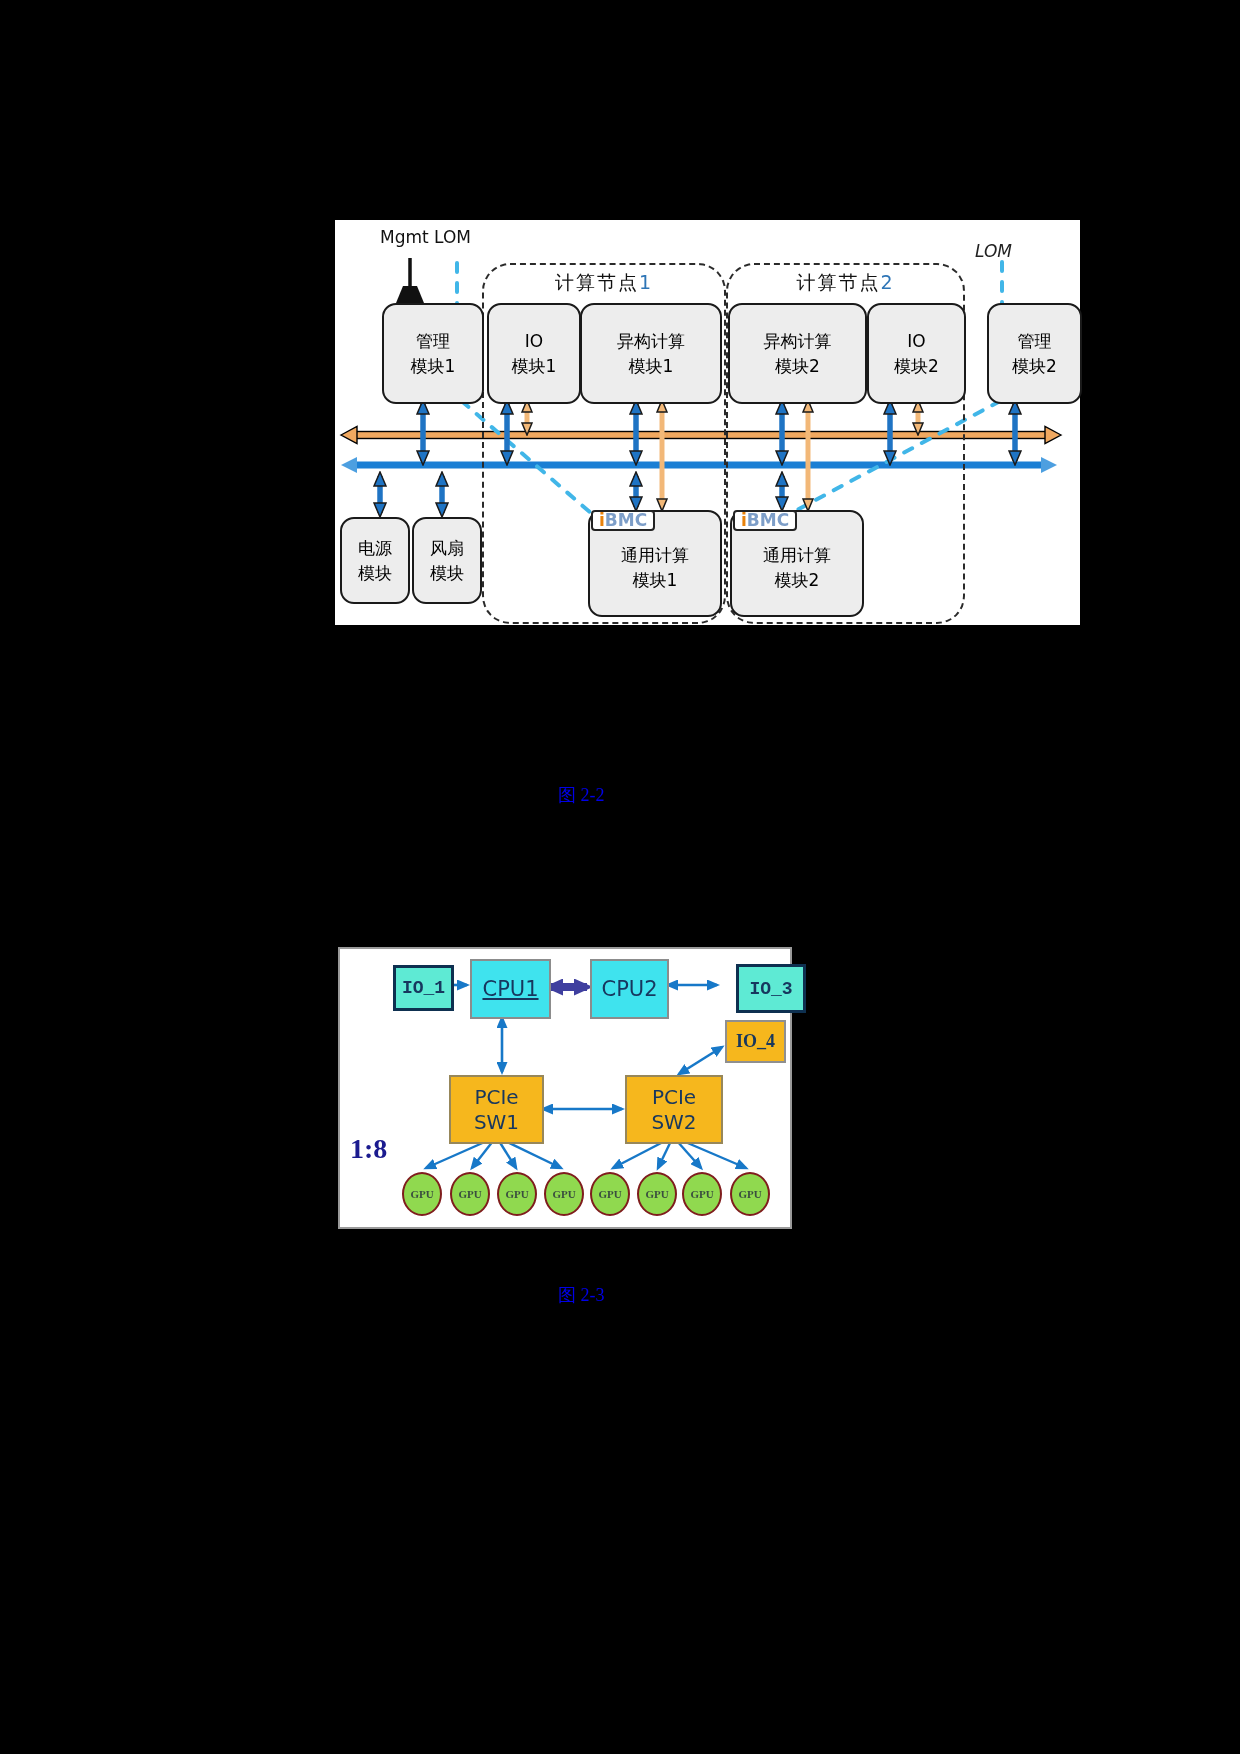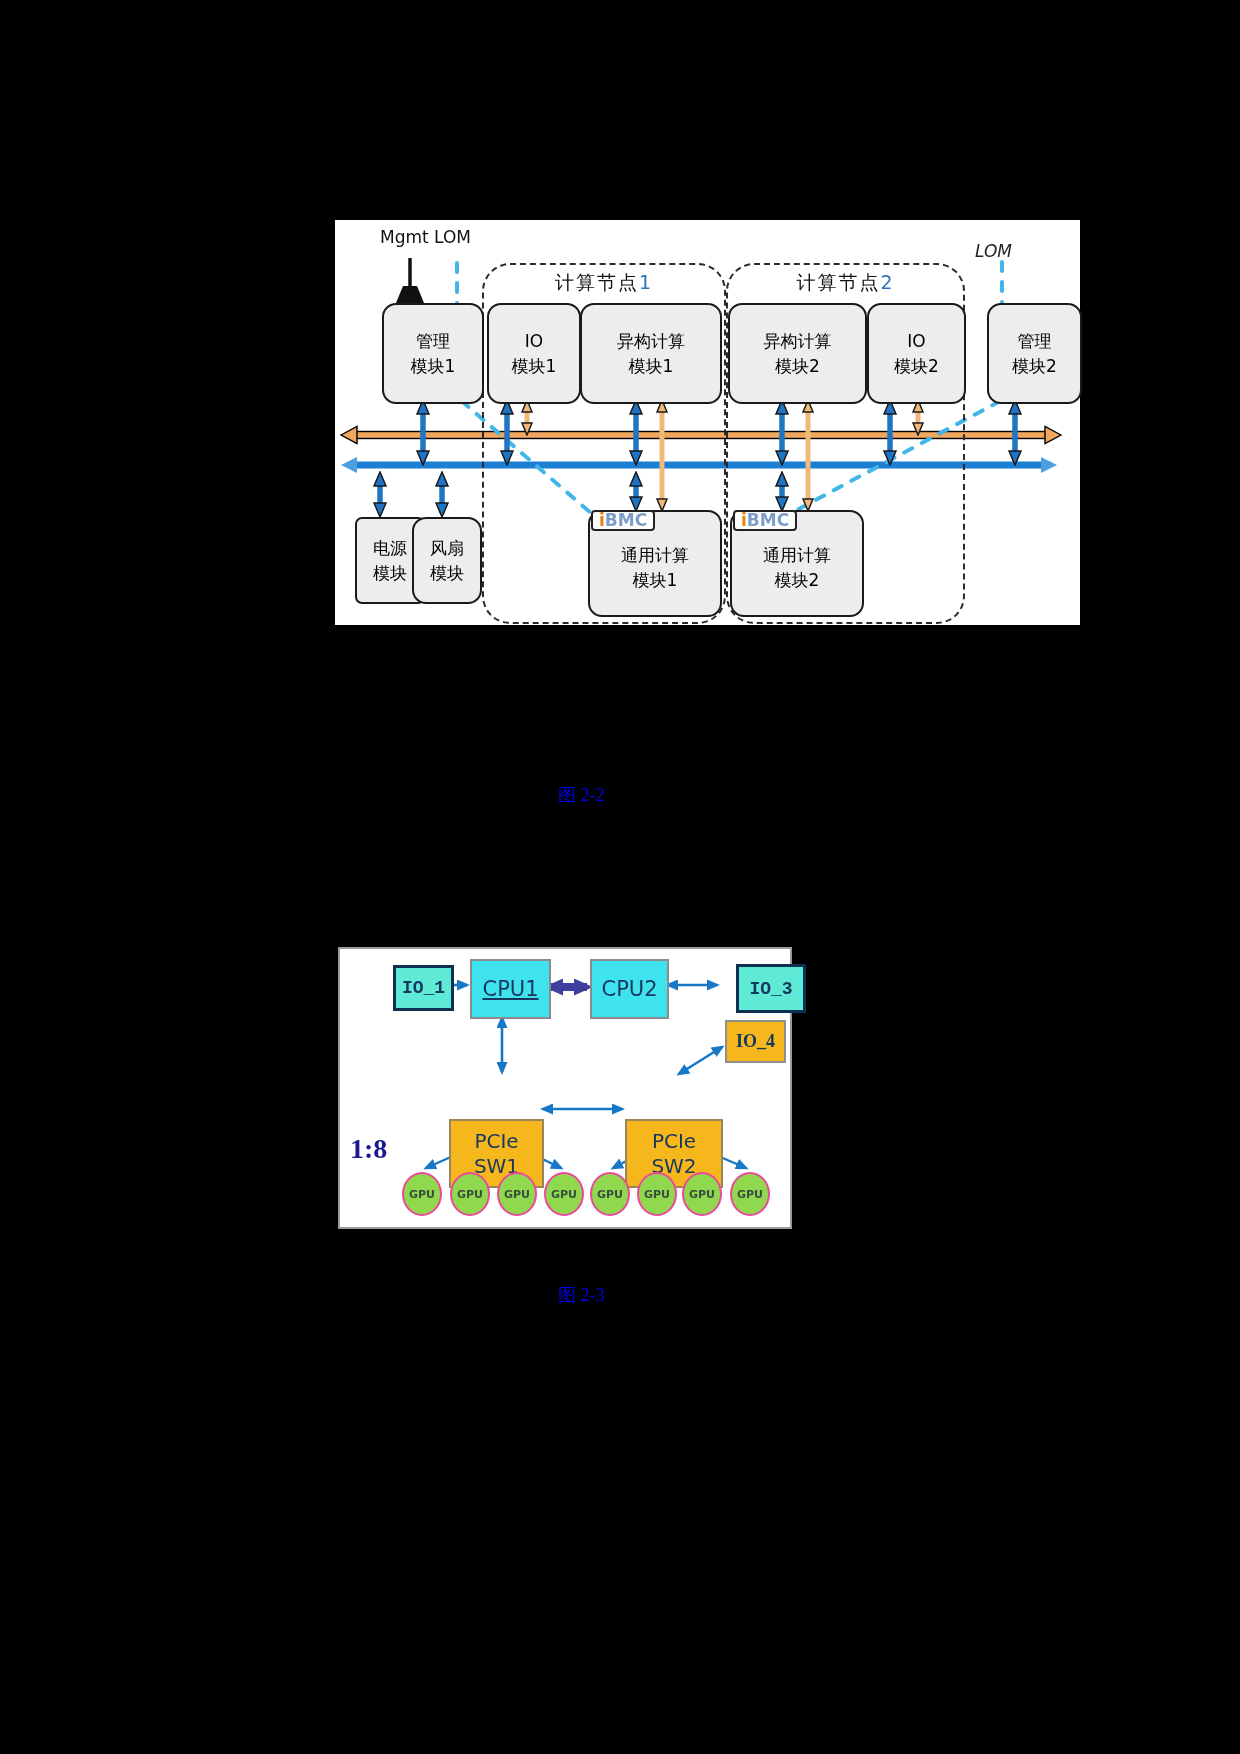--- a/index.html
+++ b/index.html
@@ -22,26 +22,26 @@
   .ibmc{position:absolute;background:#fff;border:2px solid #222;border-radius:4px;
         font-size:17px;font-weight:bold;padding:0 6px;line-height:17px;z-index:4;}
   .ibmc .i{color:#e8820c;} .ibmc .bmc{color:#7d9ec8;}
   
   .f2box{position:absolute;display:flex;align-items:center;justify-content:center;
         color:#17375e;text-align:center;z-index:3;}
   .cyan{background:#3fe3ee;border:2px solid #8c8c8c;font-size:21px;}
   .cyanio{background:#5eead4;border:3px solid #0e3050;font-family:Liberation Mono, monospace;
         font-weight:bold;font-size:18px;margin-left:16px;}
   .amber{background:#f6b71d;border:2px solid #97875a;font-size:20px;line-height:1.25;
-        flex-direction:column;font-weight:500;margin-top:44px;}
+        flex-direction:column;font-weight:500;}
   .amberio{background:#f6b71d;border:2px solid #8f8f8f;font-family:"Liberation Serif",serif;
         font-weight:bold;font-size:18px;}
   .gpu{position:absolute;width:40px;height:44px;border-radius:50%;background:#90d94f;
-        border:2px solid #ec4899;display:flex;align-items:center;justify-content:center;
-        font-size:11px;font-weight:bold;color:#3a4d3f;box-sizing:border-box;z-index:3;}
+        border:2px solid #7f1d1d;display:flex;align-items:center;justify-content:center;
+        font-size:11px;font-weight:bold;color:#3a4d3f;box-sizing:border-box;z-index:3;font-family:Liberation Serif, serif;}
   .ratio{position:absolute;font-family:"Liberation Serif",serif;font-weight:bold;
         font-size:28px;color:#1b1b8f;z-index:3;}
   
   .figlink{position:absolute;font-family:"Liberation Serif",serif;font-size:18px;
         color:#0000e8;text-decoration:none;}
 </style>
 </head>
 <body>
 
 <div class="page">
@@ -130,21 +130,21 @@
     </div>
     <div class="mbox" style="left:532px;top:83px;width:95px;height:97px;">
       <span>IO</span>
       <span>模块2</span>
     </div>
     <div class="mbox" style="left:652px;top:83px;width:91px;height:97px;">
       <span>管理</span>
       <span>模块2</span>
     </div>
 
-    <div class="mbox" style="left:20px;top:297px;width:66px;height:83px;border-radius:7px;">
+    <div class="mbox" style="left:5px;top:297px;width:66px;height:83px;">
       <span>电源</span>
       <span>模块</span>
     </div>
     <div class="mbox" style="left:77px;top:297px;width:66px;height:83px;">
       <span>风扇</span>
       <span>模块</span>
     </div>
     <div class="mbox" style="left:253px;top:290px;width:130px;height:95px;padding-top:8px;">
       <span>通用计算</span>
       <span>模块1</span>

